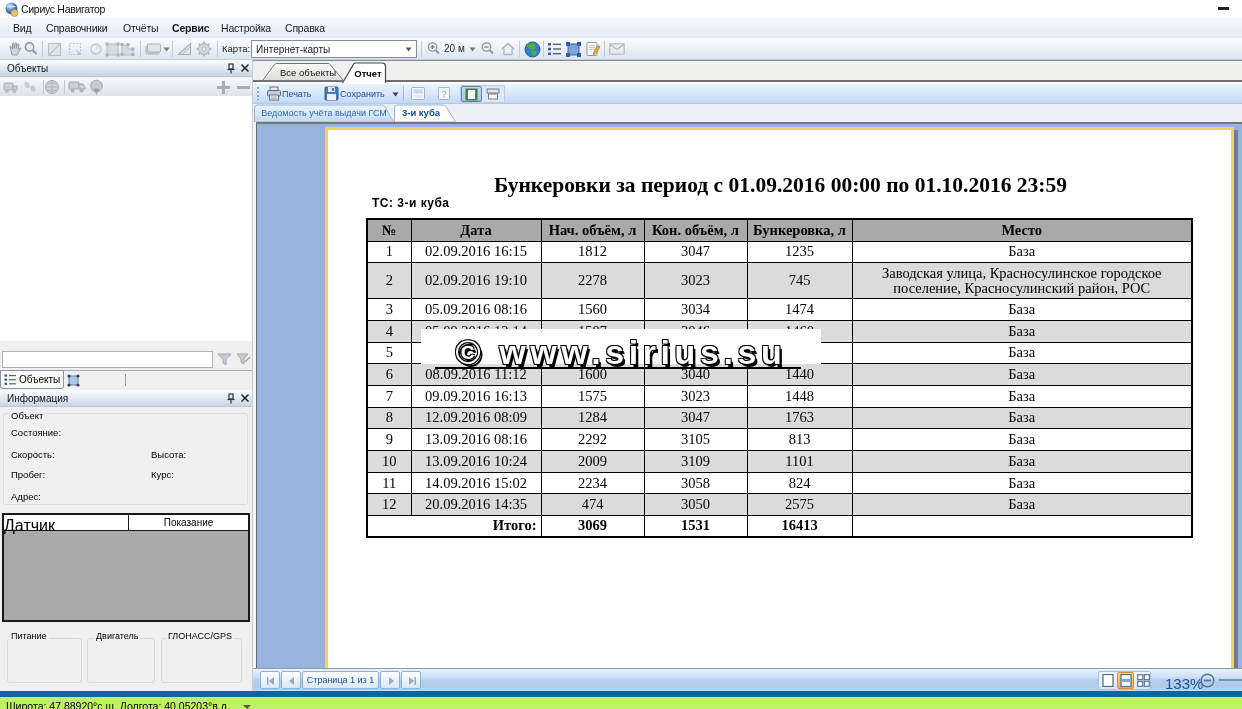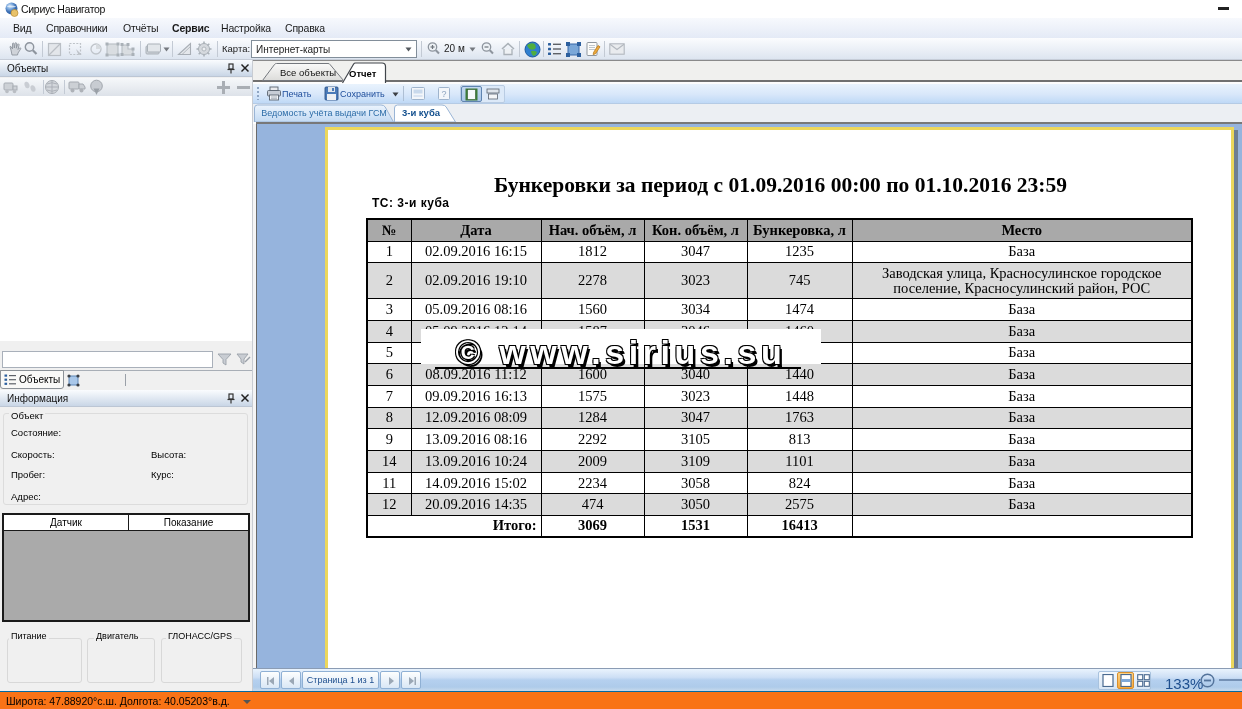--- a/index.html
+++ b/index.html
@@ -311,21 +311,21 @@
     <div class="abs" style="left:11px;top:20px;">Состояние:</div>
     <div class="abs" style="left:11px;top:42px;">Скорость:</div>
     <div class="abs" style="left:151px;top:42px;">Высота:</div>
     <div class="abs" style="left:11px;top:62px;">Пробег:</div>
     <div class="abs" style="left:151px;top:62px;">Курс:</div>
     <div class="abs" style="left:11px;top:84px;">Адрес:</div>
   </div>
 
   <div class="abs" style="left:2px;top:453px;width:248px;height:109px;border:2px solid #1a1a1a;background:#aaaaaa;">
     <div class="abs" style="left:0;top:0;width:244px;height:16px;background:#fff;border-bottom:1px solid #1a1a1a;">
-      <div class="abs" style="left:0;top:2px;width:124px;text-align:center;font-size:10px;">Датчик</div>
+      <div class="abs" style="left:0;top:2px;width:124px;text-align:left;font-size:16px;">Датчик</div>
       <div class="abs" style="left:125px;top:2px;width:119px;text-align:center;font-size:10px;">Показание</div>
       <div class="abs" style="left:124px;top:0;width:1px;height:16px;background:#1a1a1a;"></div>
     </div>
   </div>
 
   <div class="abs" style="left:7px;top:578px;width:75px;height:45px;border:1px solid #d8d8d8;border-radius:3px;"></div>
   <div class="abs" style="left:9px;top:571px;background:#f0f0f0;padding:0 2px;font-size:9px;">Питание</div>
   <div class="abs" style="left:87px;top:578px;width:68px;height:45px;border:1px solid #d8d8d8;border-radius:3px;"></div>
   <div class="abs" style="left:94px;top:571px;background:#f0f0f0;padding:0 2px;font-size:9px;">Двигатель</div>
   <div class="abs" style="left:161px;top:578px;width:81px;height:45px;border:1px solid #d8d8d8;border-radius:3px;"></div>
@@ -347,21 +347,21 @@
         </linearGradient>
       </defs>
     <path d="M0.5 17.5 L12.5 1.5 Q13.3 0.5 14.5 0.5 L66 0.5 Q67.5 0.5 68 1.5 L81.5 17.5 Z" fill="url(#tg)" stroke="#74787e" stroke-width="1"></path>
   </svg>
   <div class="abs" style="left:27px;top:7px;font-size:9.5px;color:#111;white-space:nowrap;">Все объекты</div>
 
   <svg style="left:89px;top:2px;" width="45" height="22" viewBox="0 0 45 22">
     <path d="M0.5 19.5 L11.5 2.2 Q12.2 1 13.5 1 L40 1 Q43.5 1 43.5 4.5 L43.5 19.5 L43.5 22 L0.5 22 Z" fill="#ffffff" stroke="none"></path>
     <path d="M0.5 21 L11.5 2.2 Q12.2 1 13.5 1 L40 1 Q43.5 1 43.5 4.5 L43.5 21" fill="none" stroke="#41454b" stroke-width="1.2"></path>
   </svg>
-  <div class="abs" style="left:96px;top:8px;width:38px;font-weight:bold;font-size:9.5px;">Отчет</div>
+  <div class="abs" style="left:96px;top:8px;width:38px;text-align:center;font-weight:bold;font-size:9.5px;">Отчет</div>
 
   <div class="abs" id="reptb" style="left:0;top:24px;width:989px;height:20px;background:linear-gradient(#e9f3fd,#d8e7fa 55%,#bfd9f6);border-bottom:1px solid #b5cbe5;">
     <div class="abs" style="left:4px;top:3px;width:2px;height:13px;background-image:repeating-linear-gradient(#8fa6c4 0 2px, transparent 2px 4px);"></div>
 
     <svg style="left:13px;top:2px;" width="16" height="15" viewBox="0 0 16 15">
       <rect x="4" y="1" width="8" height="3.5" fill="#e8eaee" stroke="#5a6470" stroke-width="0.9"></rect>
       <rect x="1.5" y="4.5" width="13" height="5.5" rx="1" fill="#c7cdd6" stroke="#5a6470" stroke-width="0.9"></rect>
       <rect x="3.5" y="9" width="9" height="5" fill="#f4f6f8" stroke="#5a6470" stroke-width="0.9"></rect>
       <line x1="5" y1="11" x2="11" y2="11" stroke="#9aa2ac" stroke-width="0.8"></line>
         <line x1="5" y1="12.7" x2="11" y2="12.7" stroke="#9aa2ac" stroke-width="0.8"></line>
@@ -573,21 +573,21 @@
         </tr>
     <tr class="odd">
           <td>9</td>
           <td>13.09.2016 08:16</td>
           <td>2292</td>
           <td>3105</td>
           <td>813</td>
           <td>База</td>
         </tr>
     <tr class="even">
-          <td>14</td>
+          <td>10</td>
           <td>13.09.2016 10:24</td>
           <td>2009</td>
           <td>3109</td>
           <td>1101</td>
           <td>База</td>
         </tr>
     <tr class="odd">
           <td>11</td>
           <td>14.09.2016 15:02</td>
           <td>2234</td>
@@ -612,21 +612,21 @@
         </tr>
   </tbody>
     </table>
 
   <div class="abs" id="wm" style="left:168px;top:205px;width:400px;height:35px;background:#fff;">
     <div class="abs" style="left:0;top:4px;width:100%;text-align:center;font-size:34px;font-weight:bold;letter-spacing:4.6px;color:#fff;text-shadow:2.5px 2.5px 0 #000, -1px -1px 0 #000, 1px -1px 0 #000, -1px 1px 0 #000, 1px 1px 0 #000;">© www.sirius.su</div>
     <div class="abs" style="left:14px;top:37.5px;width:366px;height:2.5px;background:#000;"></div>
   </div>
 </div>
 
-<div class="abs" style="left:0;top:691px;width:1242px;height:18px;background:#f97316;border-top:1px solid #0369a1;">
+<div class="abs" style="left:0;top:691px;width:1242px;height:18px;background:#bef264;border-top:6px solid #0369a1;">
   <div class="abs" style="left:6px;top:3px;font-size:10.5px;">Широта: 47.88920°с.ш. Долгота: 40.05203°в.д.</div>
   <div class="abs" style="left:243px;top:8px;width:0;height:0;border-left:4px solid transparent;border-right:4px solid transparent;border-top:4px solid #555;"></div>
 </div>
 
 <style>
 #rpt td { border:1px solid #000; text-align:center; height:21.7px; padding:0; overflow:hidden; }
 #rpt { border:2px solid #000; }
 #rpt tr.hd td { background:#a9a9a9; font-weight:bold; height:22px; }
 #rpt tr.odd td { background:#fff; }
 #rpt tr.even td { background:#dbdbdb; }

